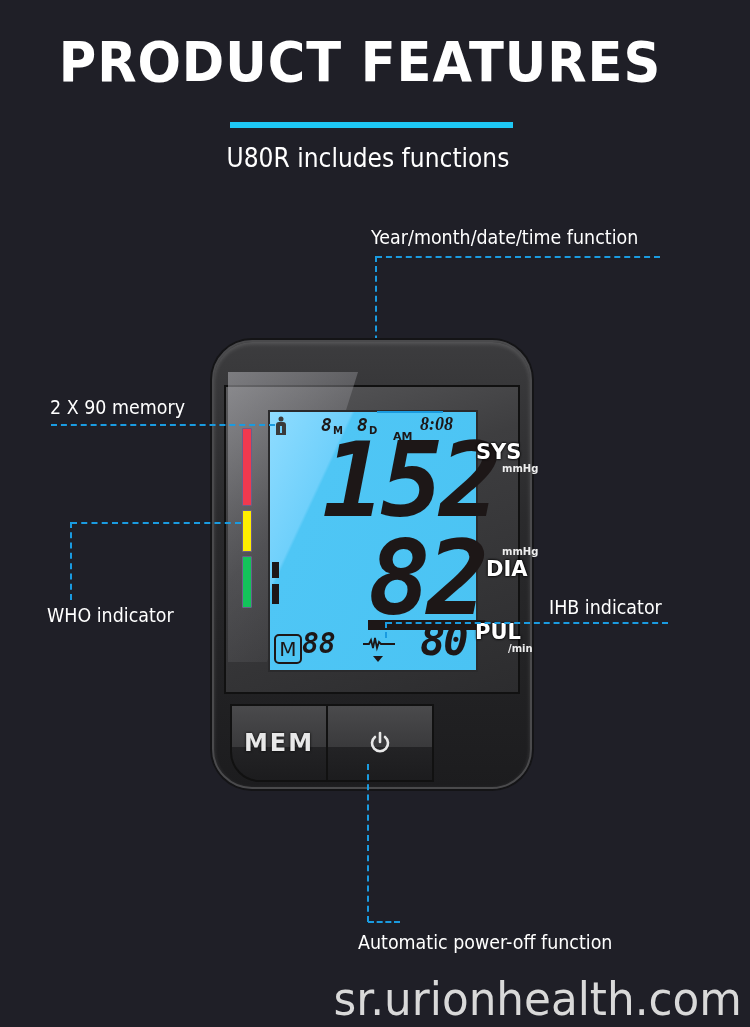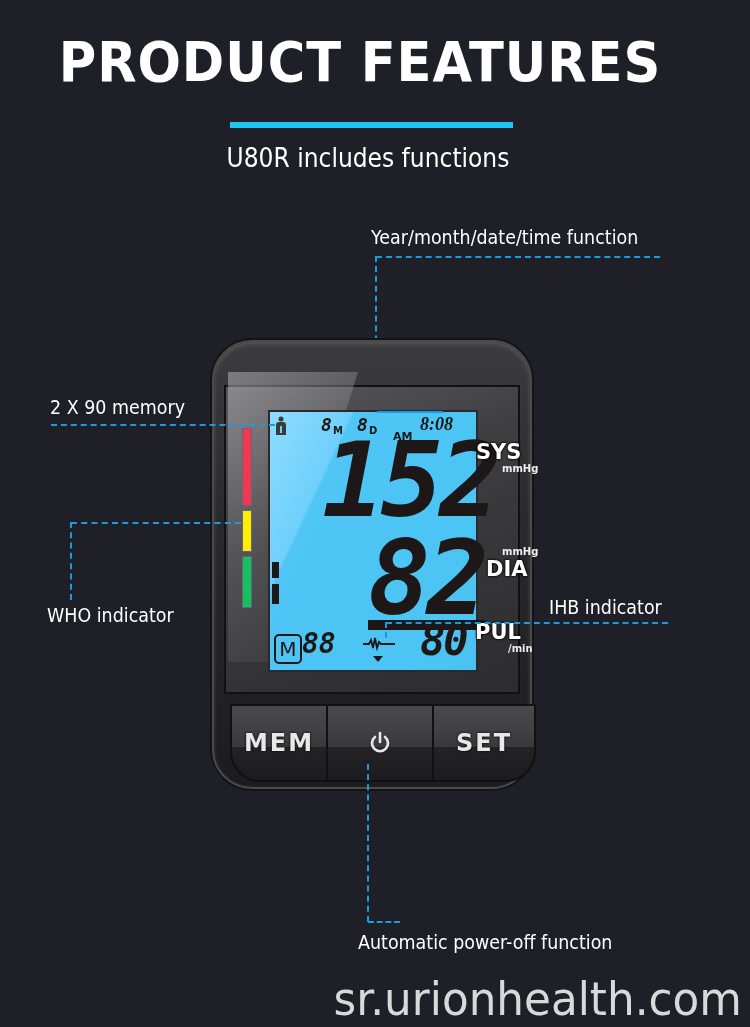--- a/index.html
+++ b/index.html
@@ -150,21 +150,20 @@
 <div class="abs unit-sub" style="left:485px; top:643px;">/min</div>
 
 <div class="abs btn-row">
   <div class="dev-btn" style="left:0; width:94px; border-radius:0 0 0 30px;">MEM</div>
   <div class="dev-btn" style="left:96px; width:104px;">
     <svg width="26" height="26" viewBox="0 0 26 26">
       <path d="M8 7 A8 8 0 1 0 18 7" fill="none" stroke="#e8e8e8" stroke-width="2.6" stroke-linecap="round"></path>
       <line x1="13" y1="3" x2="13" y2="12" stroke="#e8e8e8" stroke-width="2.6" stroke-linecap="round"></line>
     </svg>
   </div>
-  <div class="dev-btn" style="left:202px; width:100px; border-radius:0 0 30px 0;">SET</div>
 </div>
 
 <div class="abs callout" style="left:50px; top:396px;">2 X 90 memory</div>
 <div class="abs dash-h" style="left:51px; top:424px; width:224px;"></div>
 
 <div class="abs dash-h" style="left:71px; top:522px; width:170px;"></div>
 <div class="abs dash-v" style="left:70px; top:522px; height:78px;"></div>
 <div class="abs callout" style="left:47px; top:604px;">WHO indicator</div>
 
 <div class="abs callout" style="left:549px; top:596px;">IHB indicator</div>

